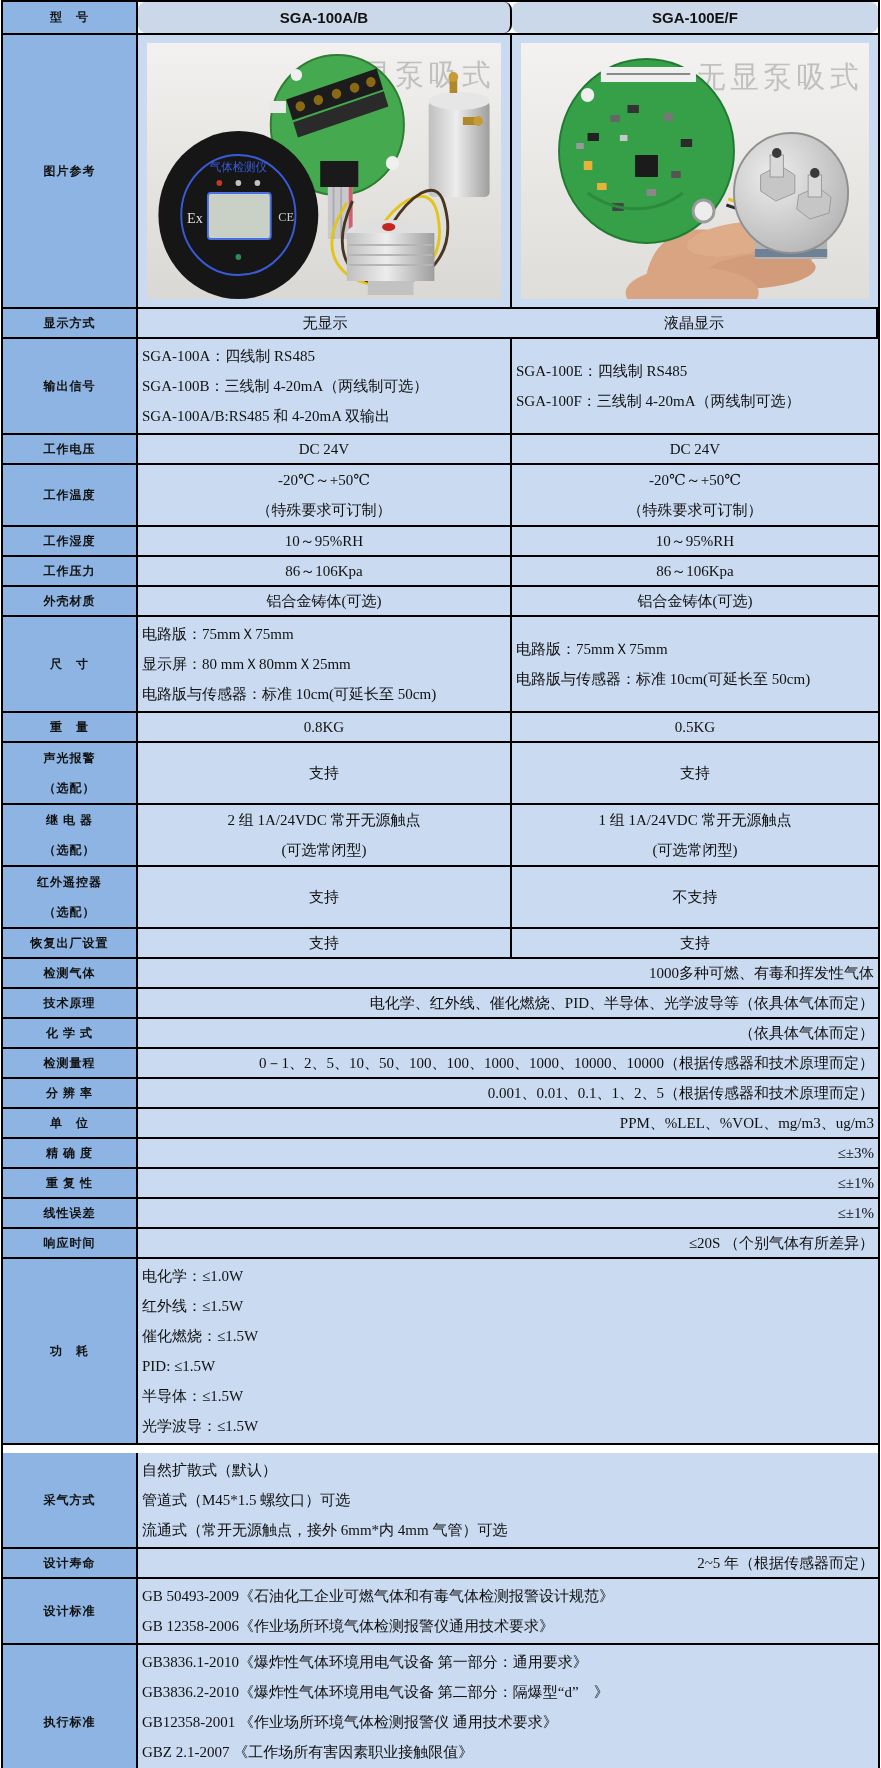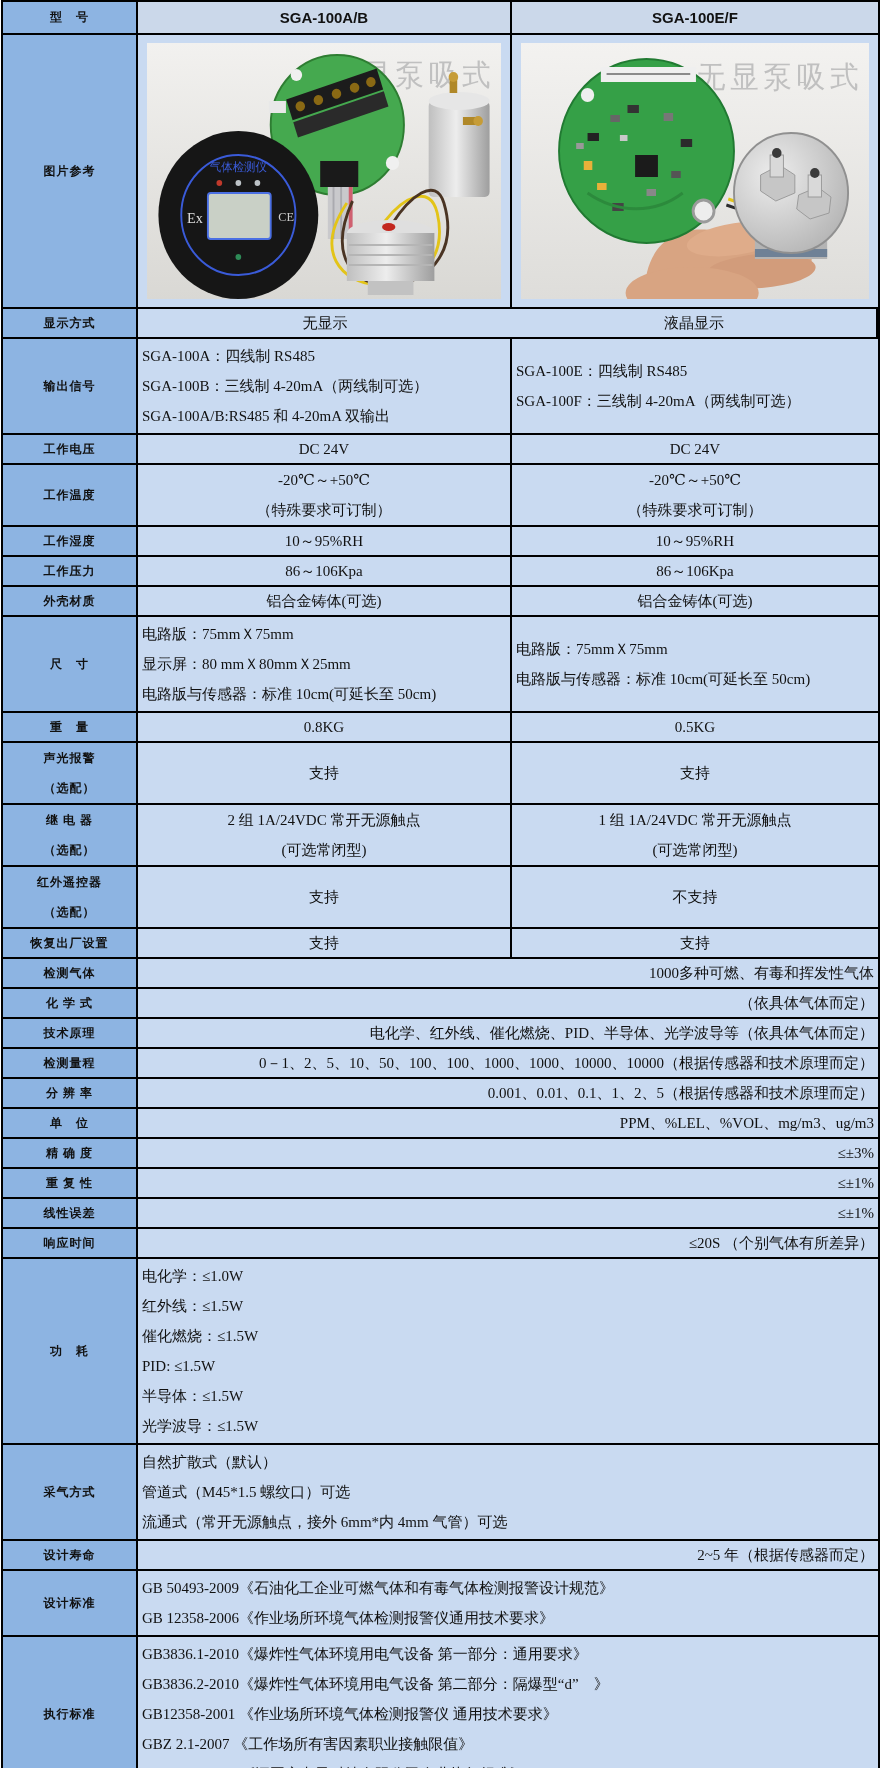--- a/index.html
+++ b/index.html
@@ -18,26 +18,26 @@
     text-align: center; letter-spacing: 1px;
   }
   .val.center { display: flex; flex-direction: column; align-items: center; justify-content: center; text-align: center; }
   .val.left { display: flex; flex-direction: column; justify-content: center; padding: 2px 4px; }
   .val.full { grid-column: 2 / 4; }
   .line { line-height: 30px; white-space: nowrap; }
   .h28 > .cell { min-height: 28px; text-align: right; }
   .h31 > .cell { min-height: 31px; }
   .h56 > .cell { min-height: 56px; }
   .h60 > .cell { min-height: 60px; }
-  .h90 > .cell { min-height: 90px; }
+  .h90 > .cell { min-height: 90px; margin-top: 8px; }
   .h91 > .cell { min-height: 91px; }
   .h150 > .cell { min-height: 150px; }
   .h179 > .cell { min-height: 179px; }
   .h272 > .cell { min-height: 272px; }
-  .hdr .val { background: #CBD8EA; font-family: "Liberation Sans", sans-serif; font-weight: bold; font-size: 15px; }
+  .hdr .val { background: #CBD8EA; font-family: "Liberation Sans", sans-serif; font-weight: bold; font-size: 15px; border-radius: 8px; }
   .photo-cell { padding: 8px 9px; }
   .photo-cell svg { display: block; width: 100%; height: 256px; }
   .wm { font-family: "Liberation Serif", serif; font-size: 30px; fill: #C0C0C0; letter-spacing: 5px; }
 </style>
 </head>
 <body>
 
 <div class="tbl">
 
   <div class="row hdr h31">
@@ -293,26 +293,26 @@
     <div class="cell c1 label">恢复出厂设置</div>
     <div class="cell c2 val center">支持</div>
     <div class="cell val center">支持</div>
   </div>
 
   <div class="row h28">
     <div class="cell c1 label">检测气体</div>
     <div class="cell val left full">1000多种可燃、有毒和挥发性气体</div>
   </div>
   <div class="row h28">
+    <div class="cell c1 label">技术原理</div>
+    <div class="cell val left full">电化学、红外线、催化燃烧、PID、半导体、光学波导等（依具体气体而定）</div>
+  </div>
+  <div class="row h28">
     <div class="cell c1 label">化 学 式</div>
     <div class="cell val left full">（依具体气体而定）</div>
-  </div>
-  <div class="row h28">
-    <div class="cell c1 label">技术原理</div>
-    <div class="cell val left full">电化学、红外线、催化燃烧、PID、半导体、光学波导等（依具体气体而定）</div>
   </div>
   <div class="row h28">
     <div class="cell c1 label">检测量程</div>
     <div class="cell val left full">0－1、2、5、10、50、100、100、1000、1000、10000、10000（根据传感器和技术原理而定）</div>
   </div>
   <div class="row h28">
     <div class="cell c1 label">分 辨 率</div>
     <div class="cell val left full">0.001、0.01、0.1、1、2、5（根据传感器和技术原理而定）</div>
   </div>
   <div class="row h28">

